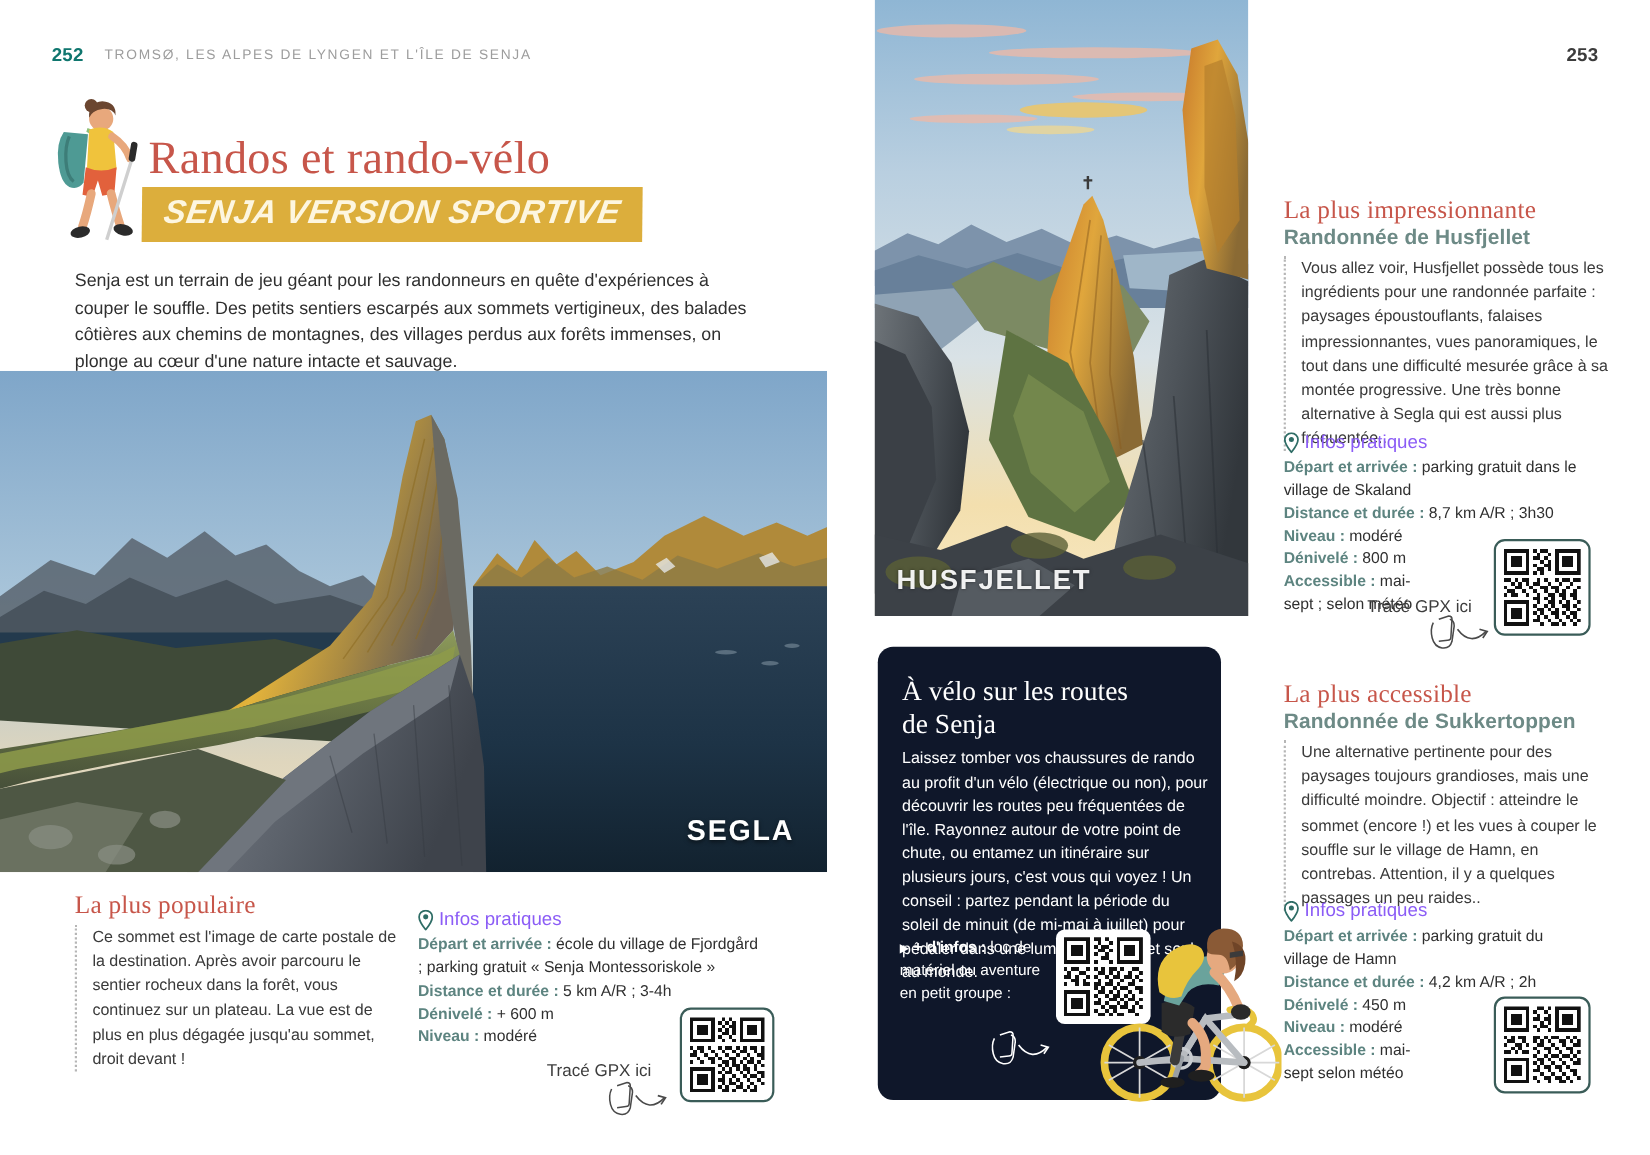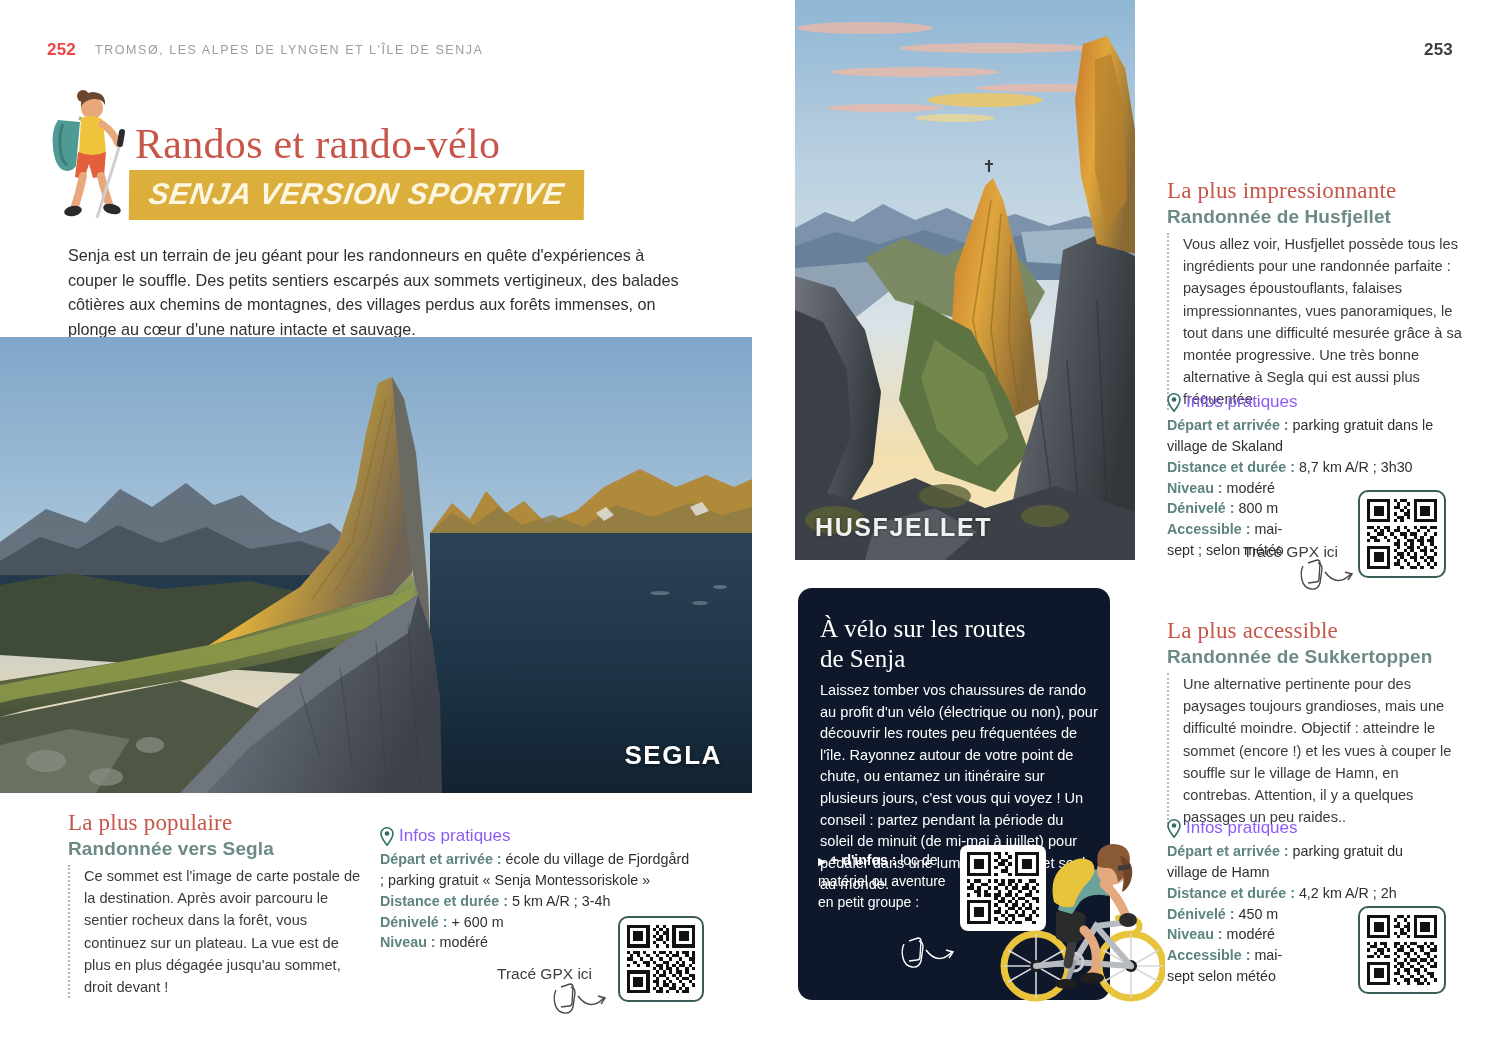--- a/index.html
+++ b/index.html
@@ -8,21 +8,21 @@
     width: 1500px; height: 1050px;
     background: #ffffff;
     font-family: "Liberation Sans", sans-serif;
     overflow: hidden;
   }
   .page { position: relative; width: 1500px; height: 1050px; background: #fff; }
 
   
   .folio-left {
     position: absolute; left: 47px; top: 40px;
-    font-size: 17px; font-weight: bold; color: #ef4444; letter-spacing: .2px;
+    font-size: 17px; font-weight: bold; color: #0f766e; letter-spacing: .2px;
   }
   .runhead {
     position: absolute; left: 95px; top: 43px;
     font-size: 12.5px; letter-spacing: 1.55px; color: #9d9d9d;
     text-transform: uppercase; white-space: nowrap;
   }
   .folio-right {
     position: absolute; right: 47px; top: 40px;
     font-size: 17px; font-weight: bold; color: #3c3c3c; letter-spacing: .2px;
   }
@@ -339,21 +339,20 @@
         <ellipse cx="40" cy="520" rx="30" ry="14"></ellipse>
         <ellipse cx="150" cy="496" rx="26" ry="12"></ellipse>
         <ellipse cx="250" cy="516" rx="24" ry="11"></ellipse>
       </g>
     </svg>
     <div class="cap cap-husfjellet">HUSFJELLET</div>
   </div>
 
   <div style="position:absolute;left:68px;top:810px;width:300px;">
     <div class="sec-title">La plus populaire</div>
-    <div class="sec-sub">Randonnée vers Segla</div>
     <div class="sec-body">Ce sommet est l'image de carte postale de la destination. Après avoir parcouru le sentier rocheux dans la forêt, vous continuez sur un plateau. La vue est de plus en plus dégagée jusqu'au sommet, droit devant !</div>
   </div>
 
   <div class="infos" style="left:380px;top:826px;width:310px;">
     <div class="infos-head">
       <svg class="pin-icon" viewBox="0 0 14 19">
         <path d="M7 0.8C3.6 0.8 1 3.4 1 6.6c0 4.2 6 11.6 6 11.6s6-7.4 6-11.6C13 3.4 10.4 0.8 7 0.8z" fill="none" stroke="#2f6d66" stroke-width="1.6"></path>
         <circle cx="7" cy="6.5" r="2.3" fill="#2f6d66"></circle>
       </svg>
       <span>Infos pratiques</span>

